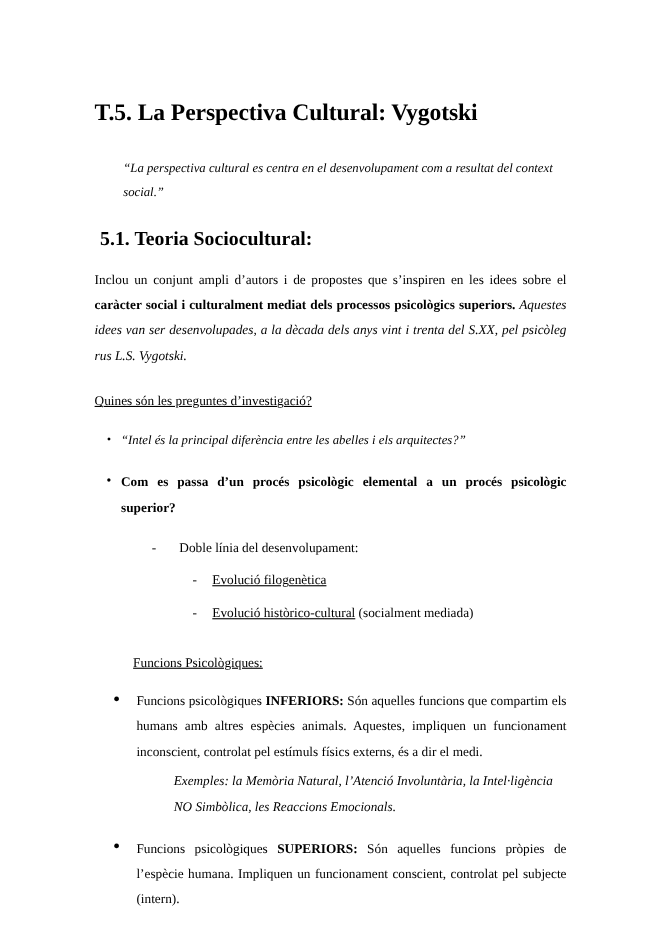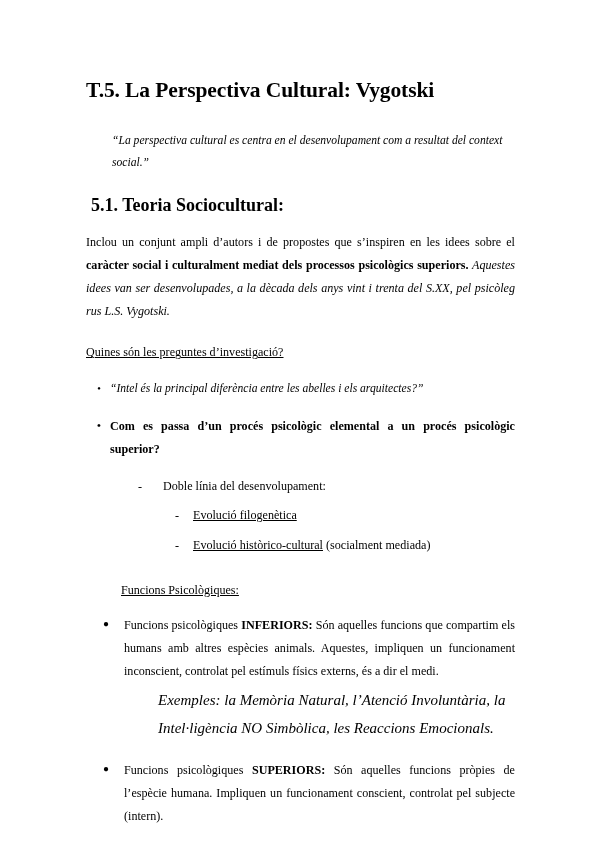--- a/index.html
+++ b/index.html
@@ -29,21 +29,21 @@
     top: 78px;
     width: 429px;
   }
 
   
   .doc-title {
     font-size: 21.5px;
     font-weight: bold;
     letter-spacing: -0.1px;
     line-height: 1.2;
-    margin: 0 0 26px 0;
+    margin: 12px 0 26px 0;
   }
   .section-heading {
     font-size: 18px;
     font-weight: bold;
     line-height: 1.2;
     margin: 0 0 14px 5px;
   }
 
   
   .quote {
@@ -133,21 +133,21 @@
   .b-item .bullet {
     position: absolute;
     left: 17px;
     top: 0;
     font-size: 10px;
     line-height: 1.95;
   }
   .b-item b { font-weight: bold; }
 
   .example-line {
-    font-size: 15px;
+    font-size: 12px;
     font-style: italic;
     line-height: 1.85;
     margin: 0 0 16px 0;
     padding-left: 72px;
     width: 357px;
   }
 </style>
 </head>
 <body>
 

